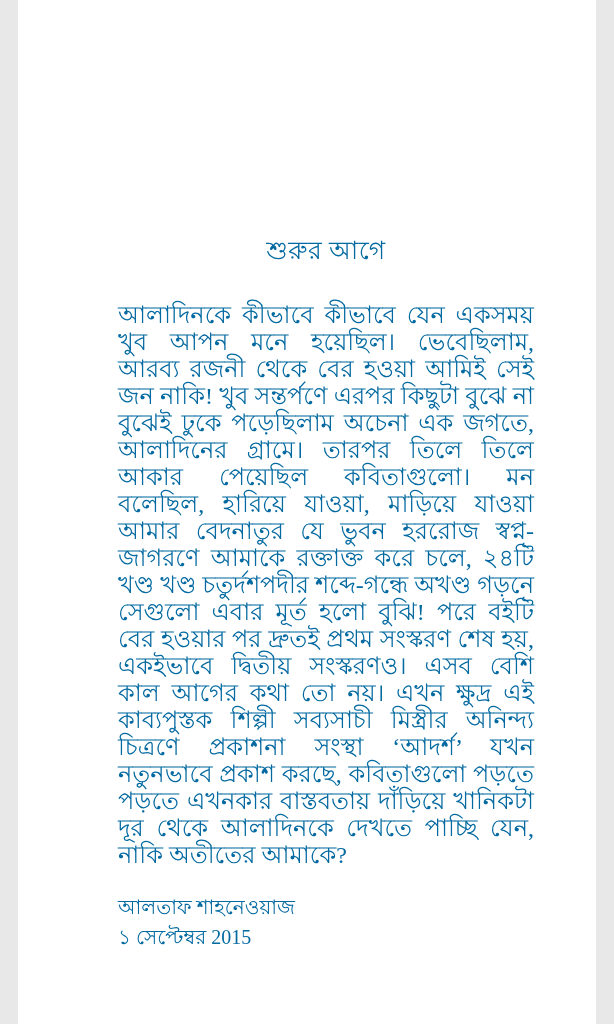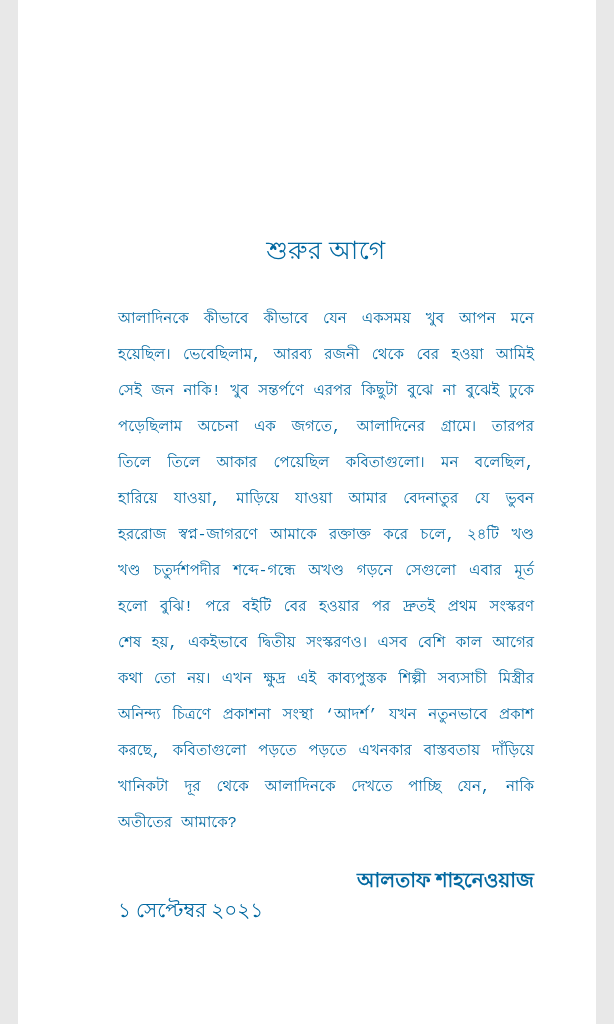--- a/index.html
+++ b/index.html
@@ -26,53 +26,51 @@
   .chapter-title {
     text-align: center;
     font-size: 25px;
     font-weight: 400;
     line-height: 30px;
     margin: 0 0 36px 0;
     letter-spacing: 0.5px;
   }
   .body-text p {
     margin: 0;
-    font-size: 15px;
-    line-height: 36px;
+    font-size: 24px;
+    line-height: 27px;
     text-align: justify;
     text-justify: inter-word;
-    font-family: Liberation Mono, monospace;
   }
   .body-text p + p {
     margin-top: 13px;
   }
   .signature {
     margin-top: 23px;
   }
   .signature .author {
     font-size: 20px;
-    font-weight: 700;
+    font-weight: 400;
     line-height: 30px;
-    text-align: right;
   }
   .signature .date {
     font-size: 20px;
     font-weight: 400;
     line-height: 30px;
   }
 </style>
 </head>
 <body>
 
 <div class="page">
   <div class="content">
     <h1 class="chapter-title">শুরুর আগে</h1>
 
     <div class="body-text">
       <p>আলাদিনকে কীভাবে কীভাবে যেন একসময় খুব আপন মনে হয়েছিল। ভেবেছিলাম, আরব্য রজনী থেকে বের হওয়া আমিই সেই জন নাকি! খুব সন্তর্পণে এরপর কিছুটা বুঝে না বুঝেই ঢুকে পড়েছিলাম অচেনা এক জগতে, আলাদিনের গ্রামে। তারপর তিলে তিলে আকার পেয়েছিল কবিতাগুলো। মন বলেছিল, হারিয়ে যাওয়া, মাড়িয়ে যাওয়া আমার বেদনাতুর যে ভুবন হররোজ স্বপ্ন-জাগরণে আমাকে রক্তাক্ত করে চলে, ২৪টি খণ্ড খণ্ড চতুর্দশপদীর শব্দে-গন্ধে অখণ্ড গড়নে সেগুলো এবার মূর্ত হলো বুঝি! পরে বইটি বের হওয়ার পর দ্রুতই প্রথম সংস্করণ শেষ হয়, একইভাবে দ্বিতীয় সংস্করণও। এসব বেশি কাল আগের কথা তো নয়। এখন ক্ষুদ্র এই কাব্যপুস্তক শিল্পী সব্যসাচী মিস্ত্রীর অনিন্দ্য চিত্রণে প্রকাশনা সংস্থা ‘আদর্শ’ যখন নতুনভাবে প্রকাশ করছে, কবিতাগুলো পড়তে পড়তে এখনকার বাস্তবতায় দাঁড়িয়ে খানিকটা দূর থেকে আলাদিনকে দেখতে পাচ্ছি যেন, নাকি অতীতের আমাকে?</p>
     </div>
 
     <div class="signature">
       <div class="author">আলতাফ শাহনেওয়াজ</div>
-      <div class="date">১ সেপ্টেম্বর ২০২১</div>
+      <div class="date">১ সেপ্টেম্বর 2015</div>
     </div>
   </div>
 </div>
 
 </body></html>

